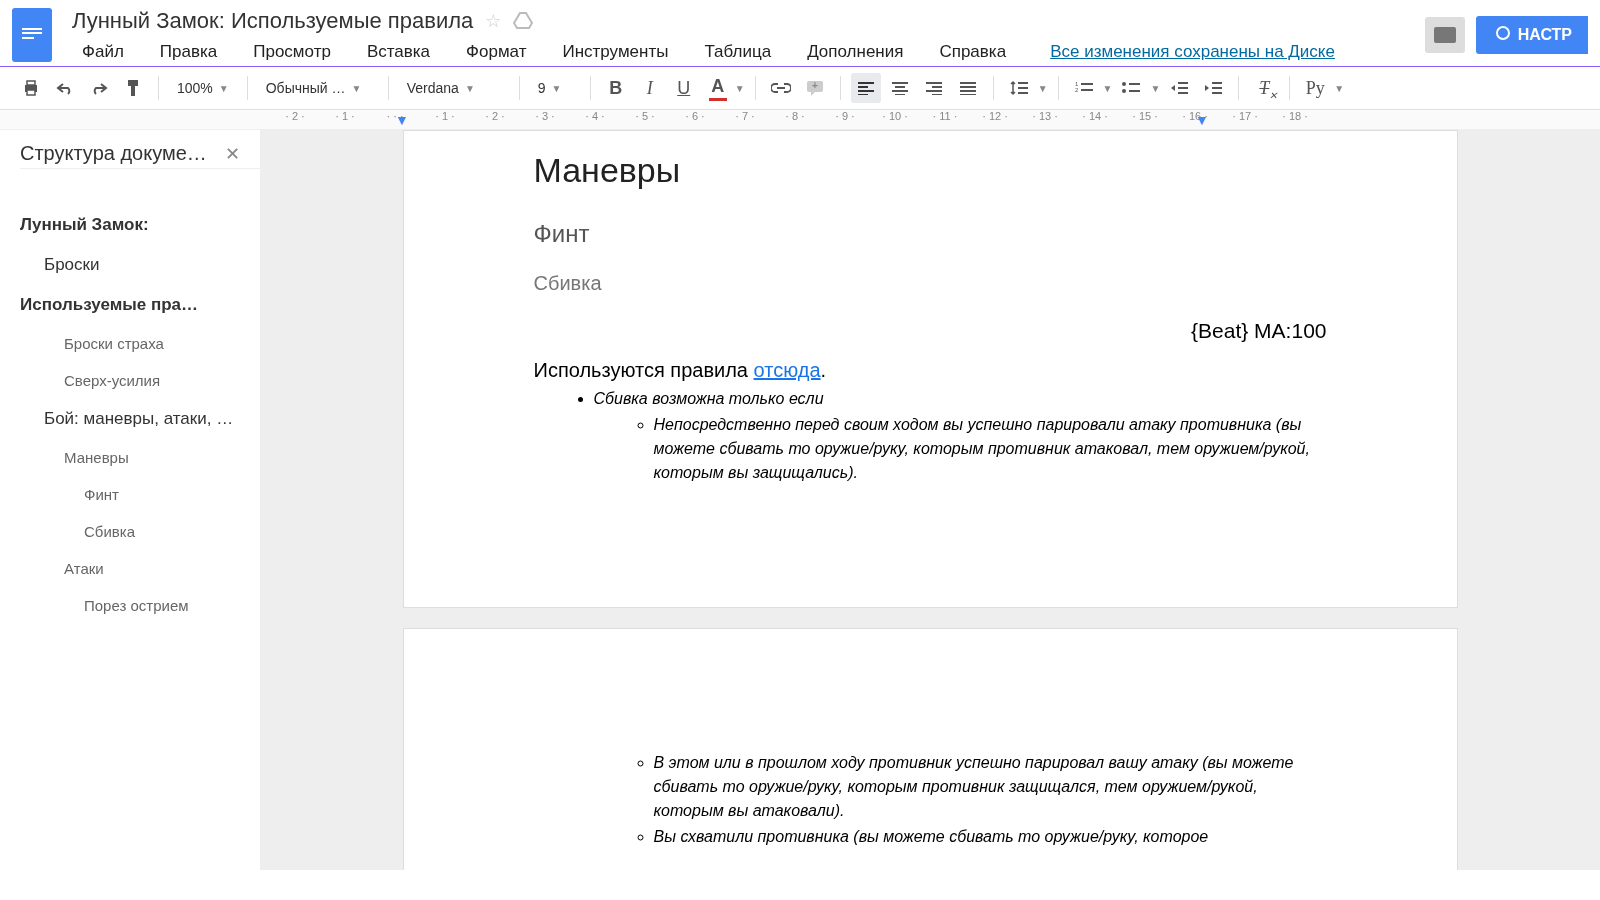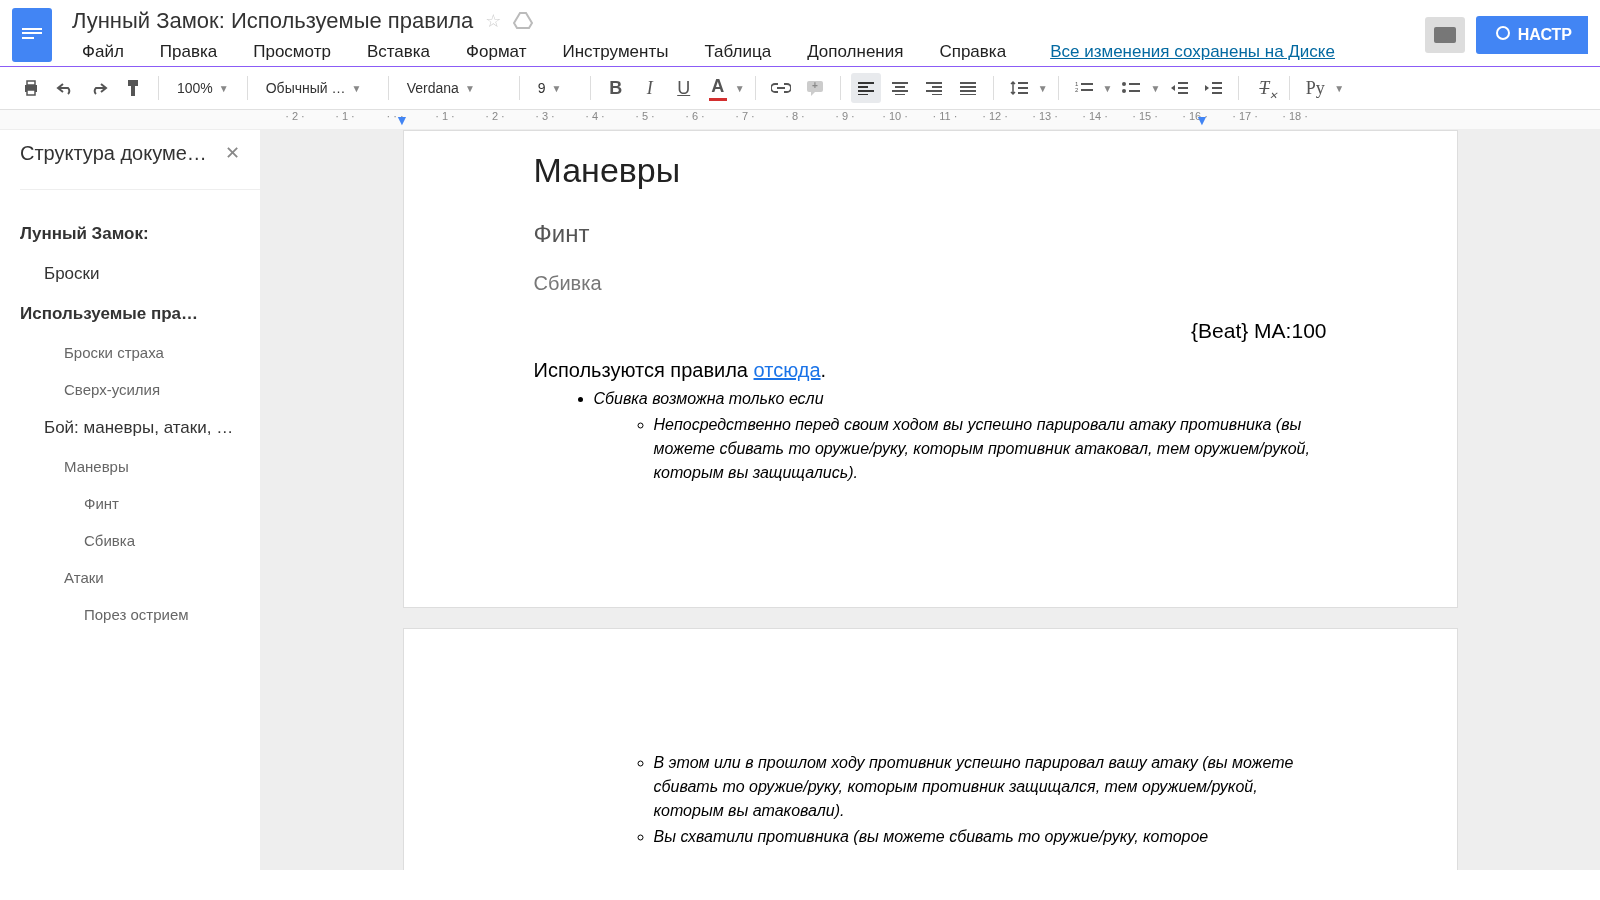--- a/index.html
+++ b/index.html
@@ -30,21 +30,21 @@
 .tb-select .caret { color: #888; font-size: 10px; }
 .text-color { display: flex; flex-direction: column; align-items: center; font-weight: bold; }
 .text-color-bar { width: 18px; height: 3px; background: #d32f2f; margin-top: 1px; }
 .active-align { background: #e8eaed; }
 .ruler { height: 20px; background: #fafafa; border-bottom: 1px solid #eee; position: relative; font-size: 11px; color: #888; padding-left: 270px; overflow: hidden; }
 .ruler-inner { position: relative; display: flex; }
 .ruler-tick { width: 50px; text-align: center; position: relative; }
 .ruler-marker { position: absolute; top: 2px; color: #4285f4; font-size: 14px; }
 .workspace { display: flex; height: calc(900px - 160px); }
 .outline { width: 260px; padding: 12px 0 12px 20px; overflow-y: auto; }
-.outline-header { display: flex; align-items: flex-start; justify-content: space-between; padding-right: 20px; margin-bottom: 24px; border-bottom: 1px solid #eee; padding-bottom: 24px; }
+.outline-header { display: flex; align-items: flex-end; justify-content: space-between; padding-right: 20px; margin-bottom: 36px; border-bottom: 1px solid #eee; padding-bottom: 3px; }
 .outline-title { font-size: 20px; color: #333; white-space: nowrap; overflow: hidden; text-overflow: ellipsis; max-width: 190px; }
 .outline-close { color: #888; font-size: 18px; cursor: pointer; }
 .outline-item { font-size: 17px; color: #333; padding: 10px 0; cursor: pointer; white-space: nowrap; overflow: hidden; text-overflow: ellipsis; max-width: 220px; }
 .outline-item.bold { font-weight: bold; }
 .outline-item.l1 { padding-left: 0; }
 .outline-item.l2 { padding-left: 24px; }
 .outline-item.l3 { padding-left: 44px; font-size: 15px; color: #666; }
 .outline-item.l4 { padding-left: 64px; font-size: 15px; color: #666; }
 .doc-area { flex: 1; background: #eee; overflow-y: auto; padding: 0 0 20px; }
 .page { background: #fff; margin: 0 auto 20px; width: 1055px; padding: 0 130px; border: 1px solid #ddd; }

